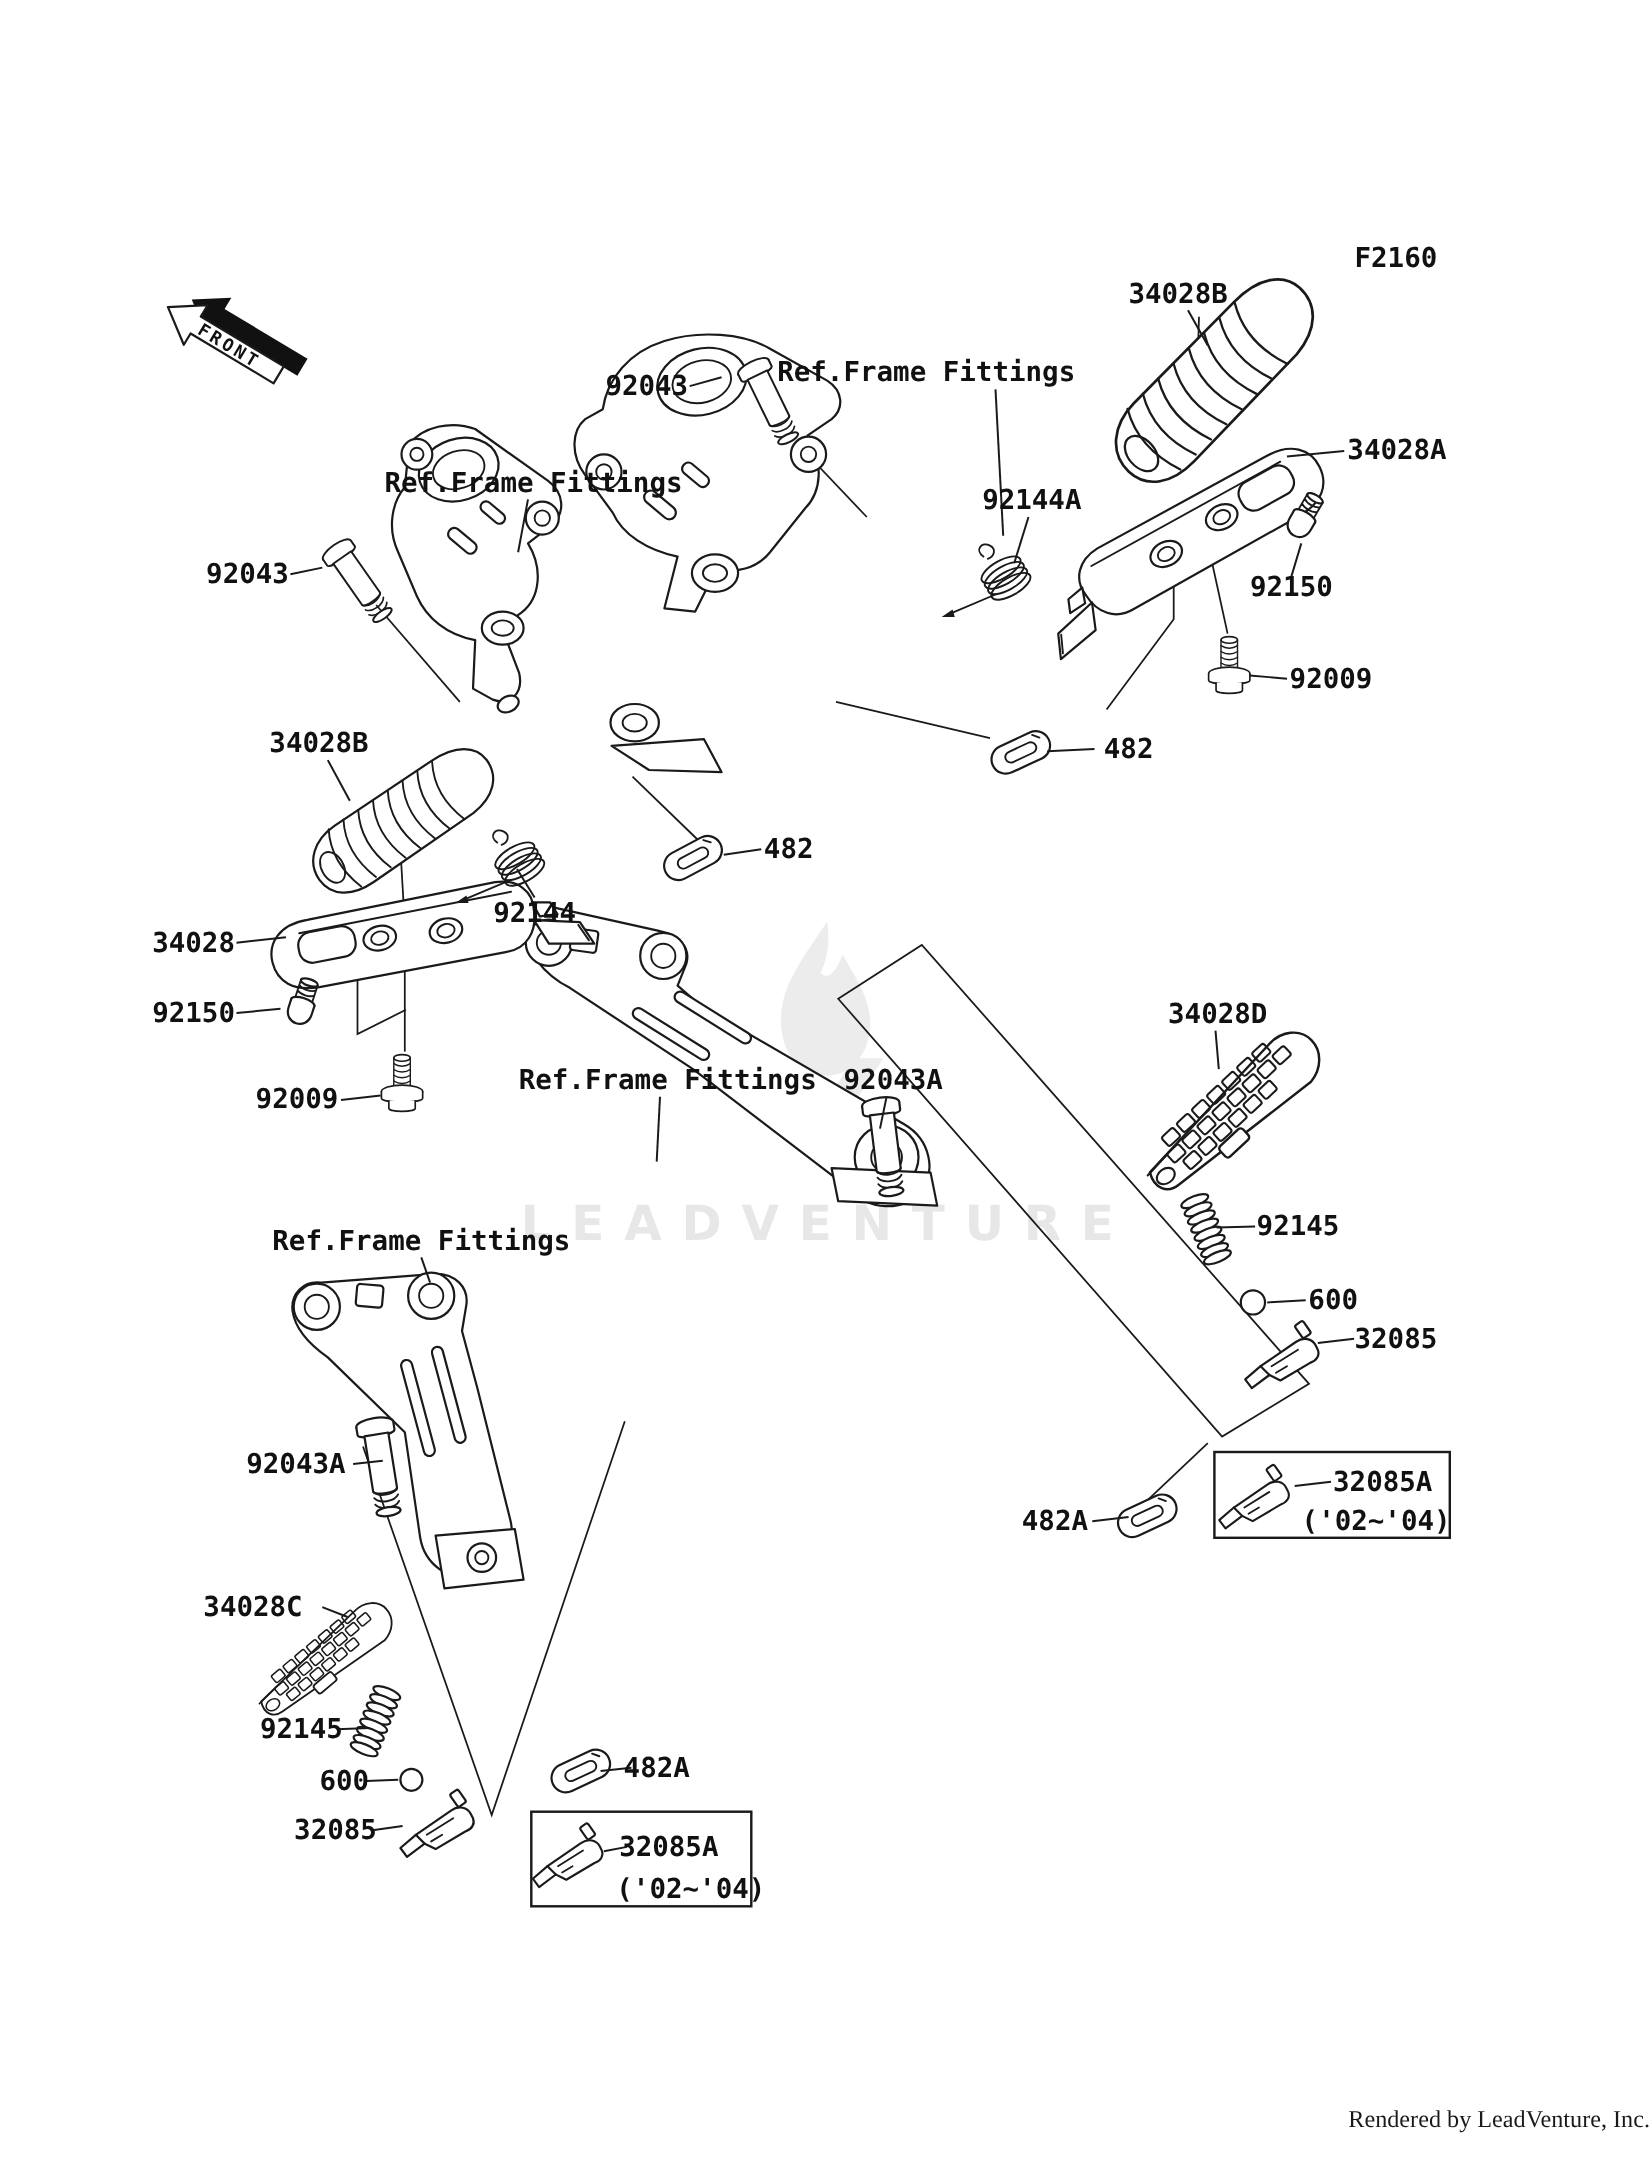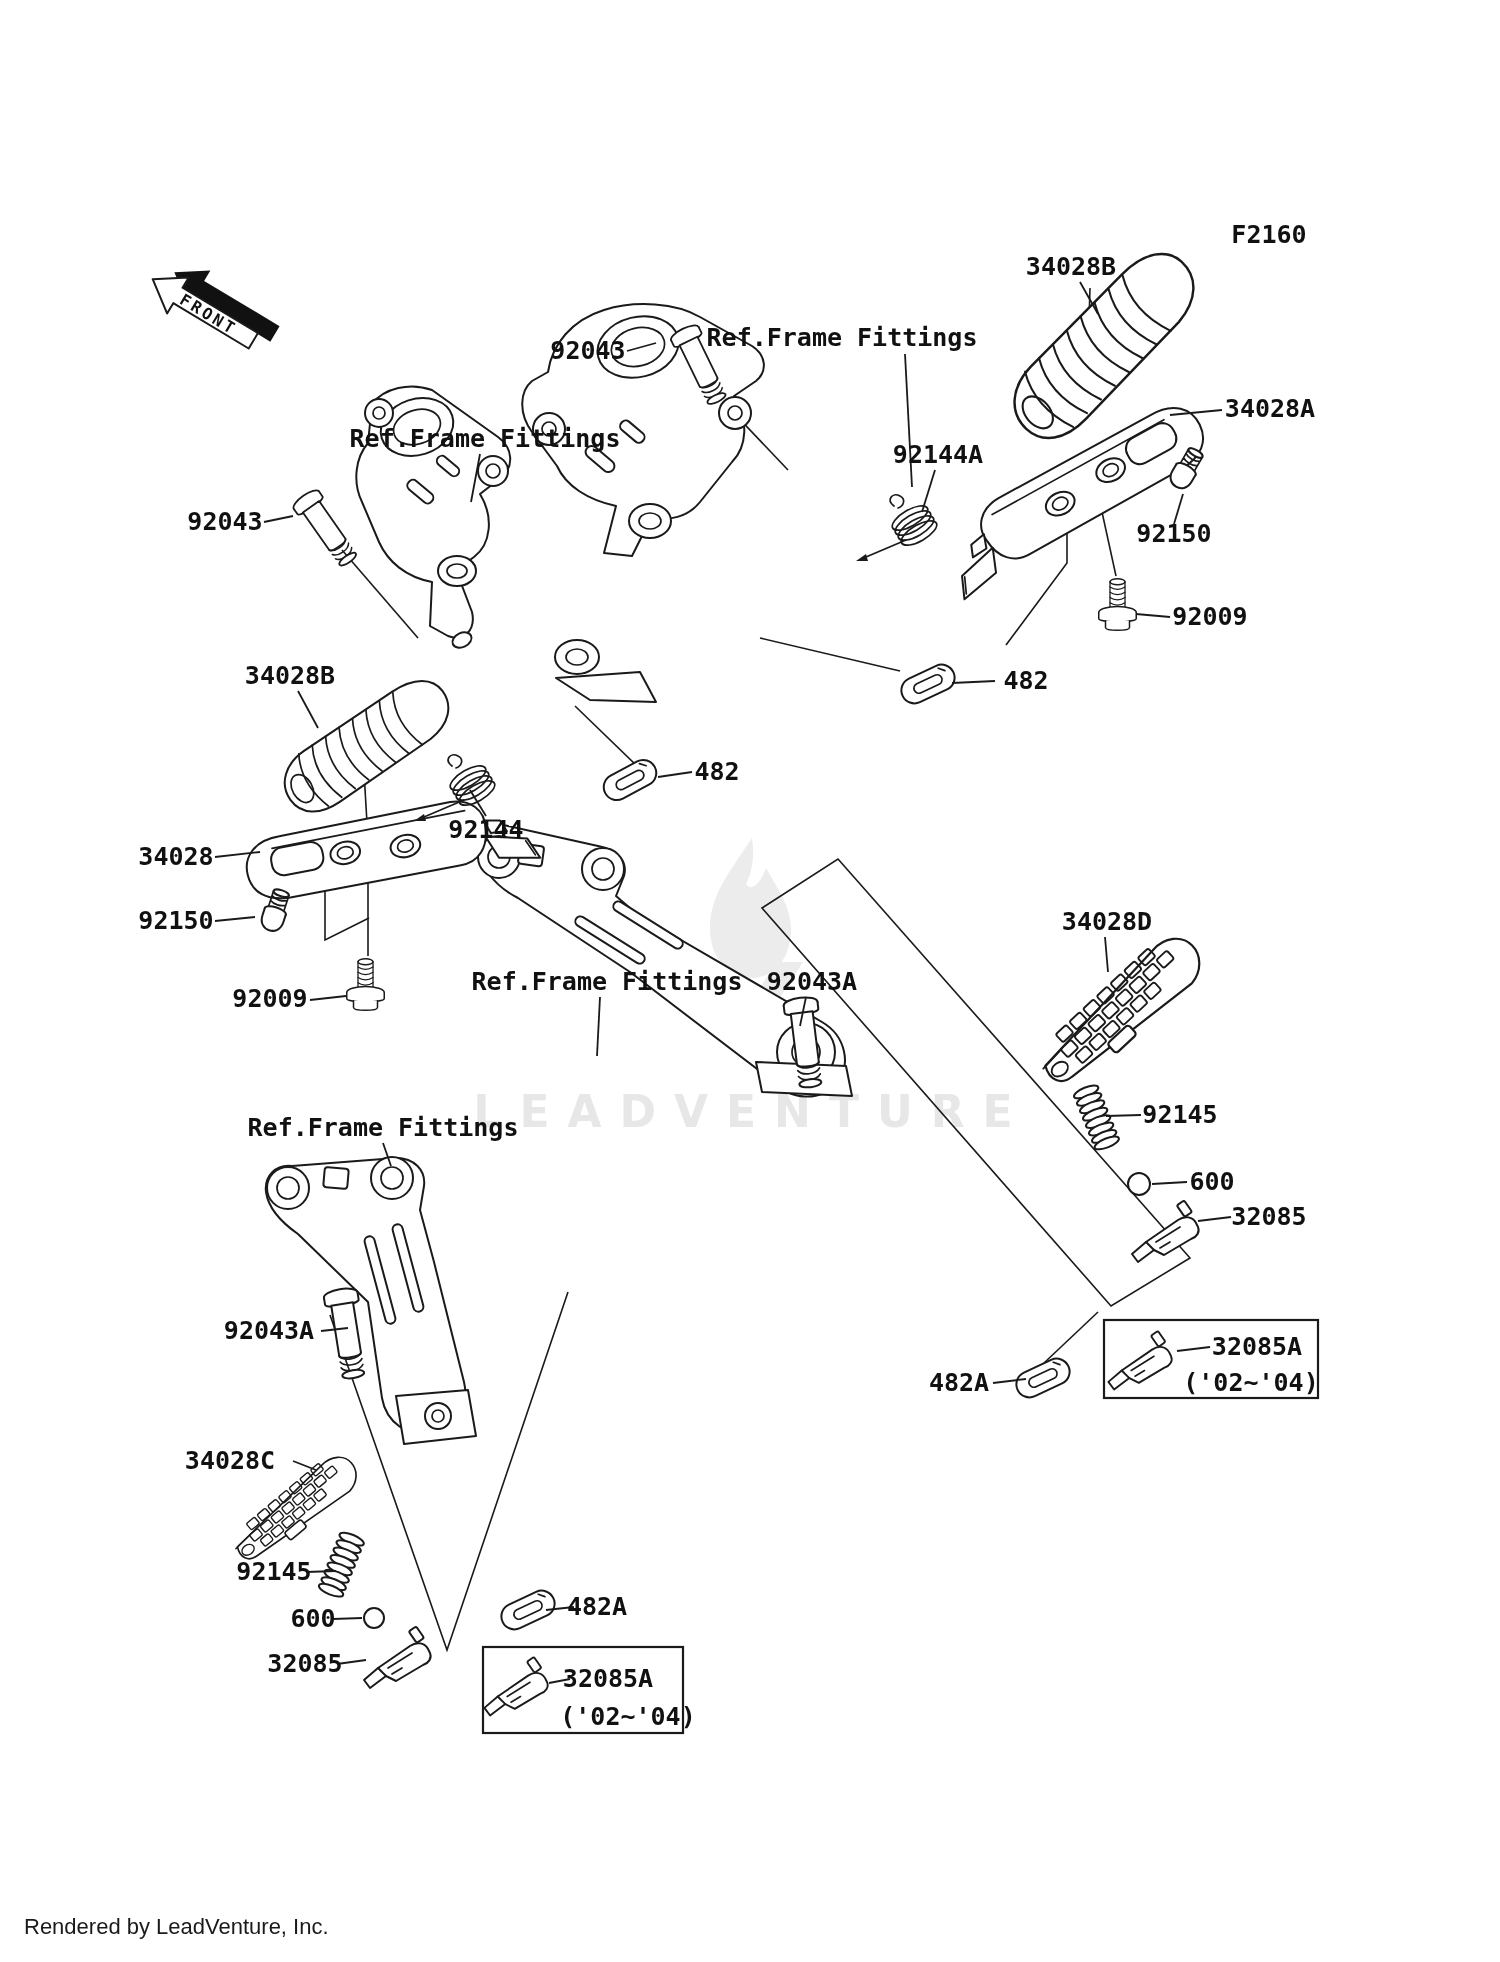--- a/index.html
+++ b/index.html
@@ -10,22 +10,22 @@
   .thin{fill:none;stroke:#1a1a1a;stroke-width:1.7;stroke-linecap:round;}
   .leader{fill:none;stroke:#1a1a1a;stroke-width:1.8;}
   .groupline{fill:none;stroke:#1a1a1a;stroke-width:1.6;}
   .notebox{fill:none;stroke:#1a1a1a;stroke-width:2.2;}
   text.label{font-family:"DejaVu Sans Mono",monospace;font-weight:bold;fill:#111;text-anchor:middle;font-size:25px;}
   .wm{fill:#ececec;}
   text.wmtext{font-family:"DejaVu Sans",sans-serif;font-weight:bold;font-size:44px;
       letter-spacing:18px;fill:#e7e7e7;text-anchor:middle;}
   .fronttext{font-family:"DejaVu Sans Mono",monospace;font-weight:bold;font-size:16px;
       letter-spacing:3px;fill:#111;text-anchor:middle;}
-  #footer{position:absolute;left:0;right:0;top:1914px;text-align:left;
-      font-size:22px;color:#1a1a1a;font-family:Liberation Sans, sans-serif;padding-left:24px;}
+  #footer{position:absolute;left:0;right:0;top:1914px;text-align:right;
+      font-size:22px;color:#1a1a1a;font-family:Liberation Serif, serif;}
 </style>
 </head>
 <body>
 
 <svg id="diagram" width="1500" height="1962" viewBox="0 0 1500 1962">
 
   <defs>
     <g id="p-street-peg">
       <path class="part" d="M 10 40 C 8 20 24 6 46 4 L 152 -4 C 178 -6 194 4 196 20 C 198 38 186 52 162 56 L 52 66 C 28 68 12 58 10 40 Z"></path>
       <path class="thin" d="M 40 4 C 31 22 31 42 40 64 M 56 3 C 47 21 47 42 56 63 M 72 2 C 63 20 63 41 72 62 M 88 1 C 79 19 79 40 88 61 M 104 0 C 95 18 95 39 104 60 M 120 -1 C 111 17 111 38 120 59 M 136 -2 C 127 16 127 37 136 58 M 152 -3 C 143 15 143 36 152 57"></path>

